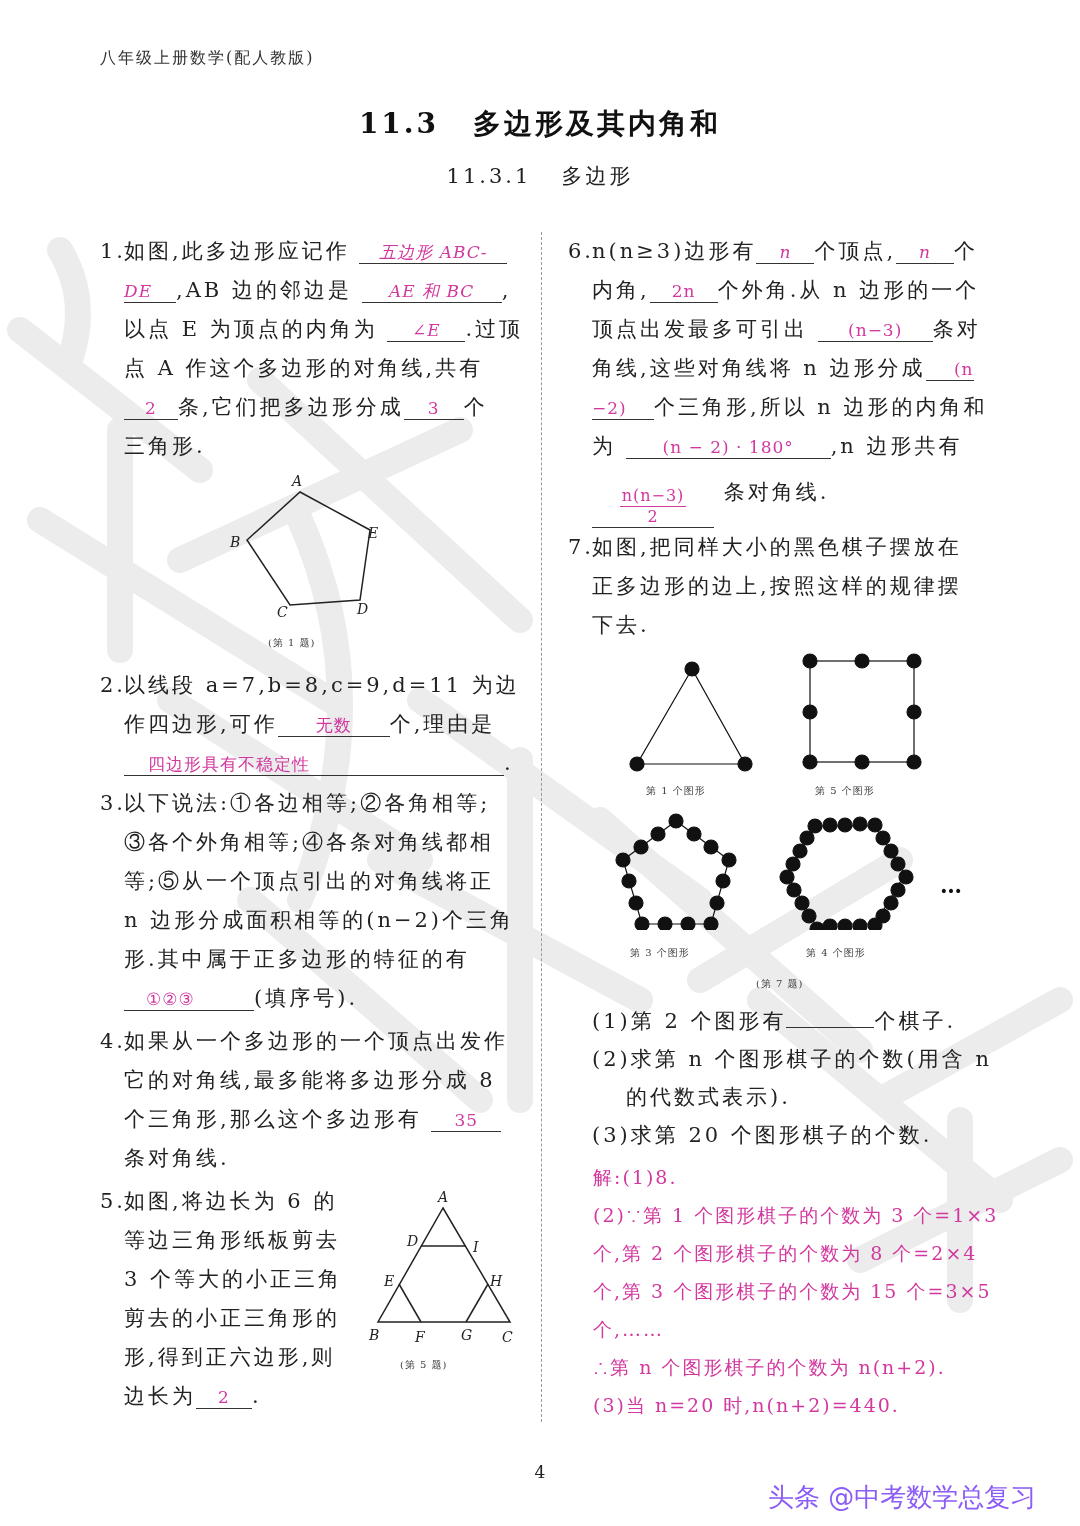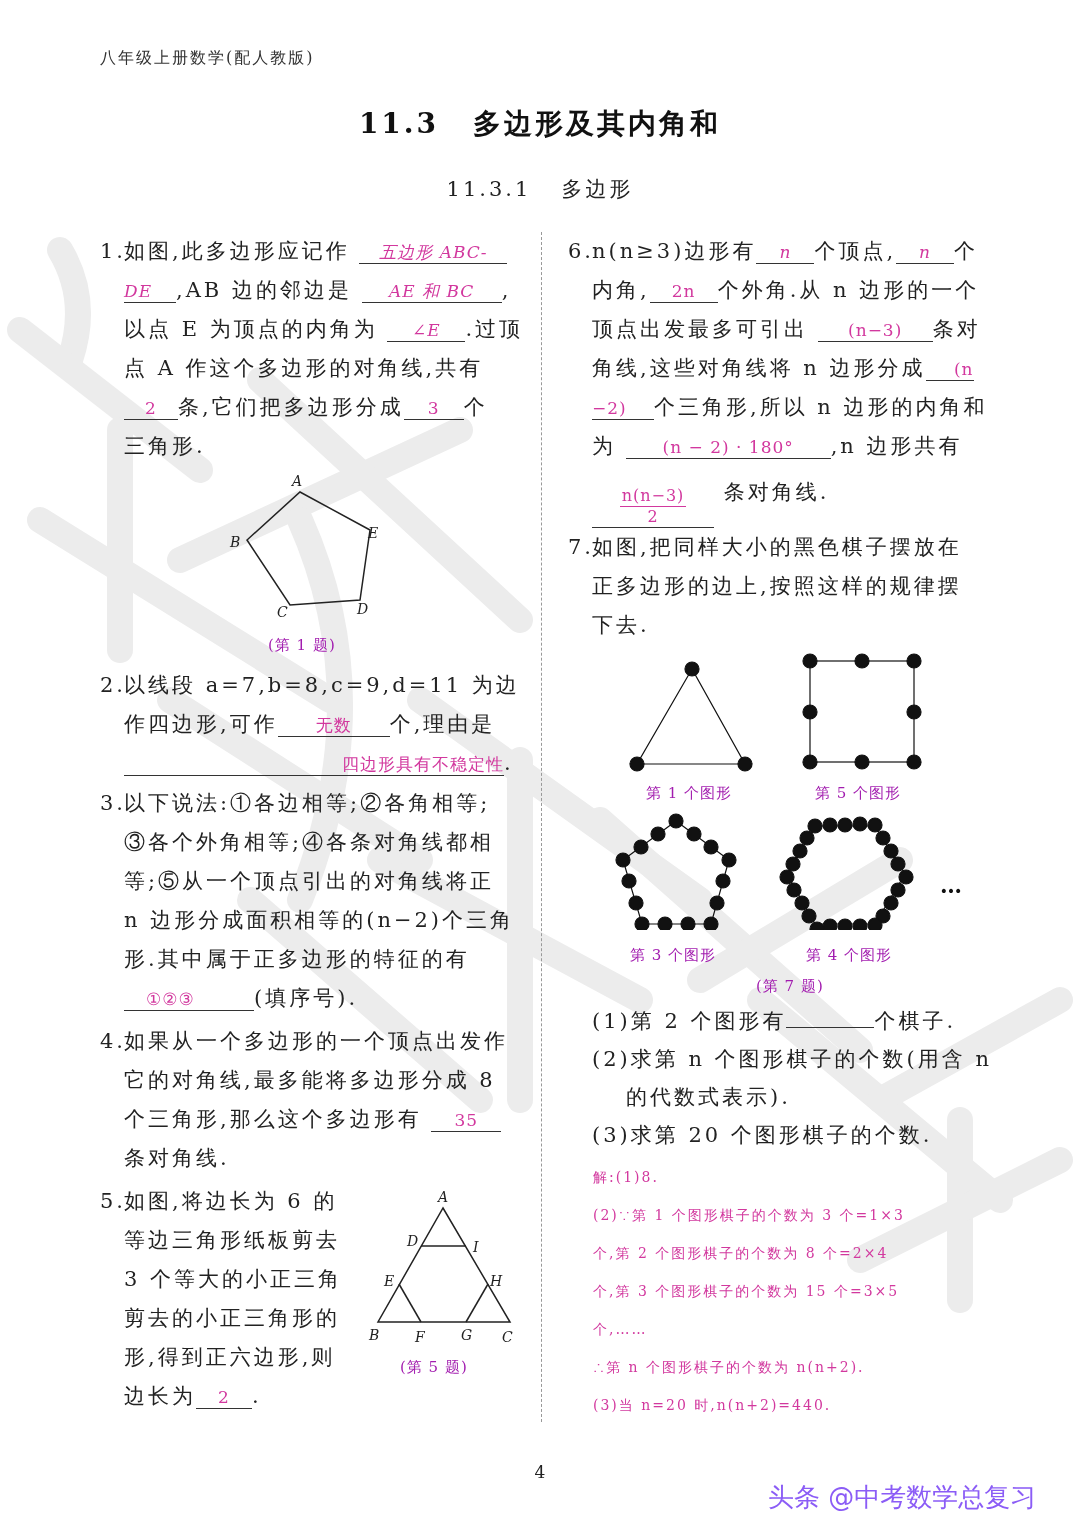--- a/index.html
+++ b/index.html
@@ -3,32 +3,32 @@
 <meta charset="utf-8">
 <style>
   html, body { margin:0; padding:0; }
   body { width:1080px; height:1526px; background:#ffffff; position:relative; overflow:hidden;
          font-family:"DejaVu Serif","Liberation Serif",serif; color:#222; }
   .watermark { position:absolute; left:0; top:0; width:1080px; height:1526px; pointer-events:none; z-index:0; }
   .content { position:absolute; left:0; top:0; width:1080px; height:1255px; z-index:1;border-radius:15px; }
   .running-head { position:absolute; left:100px; top:48px; font-size:16px; letter-spacing:2px; color:#333; }
   .section-title { position:absolute; left:0; width:1080px; top:105px; text-align:center; font-size:28px; font-weight:bold; letter-spacing:3px; color:#111; }
   .section-title .num { margin-right:34px; }
-  .subsection-title { position:absolute; left:0; width:1080px; top:175px; text-align:center; font-size:21px; letter-spacing:3px; color:#222; }
+  .subsection-title { position:absolute; left:0; width:1080px; top:162px; text-align:center; font-size:21px; letter-spacing:3px; color:#222; }
   .subsection-title .num { margin-right:30px; }
   .col-divider { position:absolute; left:541px; top:232px; height:1190px; border-left:1px dashed #999; }
   .q { position:absolute; font-size:21px; line-height:39px; letter-spacing:3px; color:#222; }
   .q .qn { position:absolute; left:-24px; }
   .line { display:block; white-space:nowrap; }
   .ans { display:inline-block; border-bottom:1.5px solid #333; text-align:center; color:#d2389e; font-size:17px; line-height:22px; letter-spacing:1px; vertical-align:baseline; }
   .ans.it { font-style:italic; }
   .it { font-style:italic; }
-  .caption { position:absolute; font-size:15px; color:#a21caf; letter-spacing:1px; }
+  .caption { position:absolute; font-size:10px; color:#404040; letter-spacing:1px; }
   .fig-label { font-size:14px; fill:#222; font-style:italic; font-family:"DejaVu Serif",serif; }
-  .solution { position:absolute; left:593px; color:#d2389e; font-size:14px; line-height:38px; letter-spacing:2px; }
+  .solution { position:absolute; left:593px; color:#d2389e; font-size:19px; line-height:38px; letter-spacing:2px; }
   .page-number { position:absolute; left:0; width:1080px; top:1462px; text-align:center; font-size:17px; color:#222; }
   .source-tag { position:absolute; left:768px; top:1480px; font-family:"DejaVu Sans","Liberation Sans",sans-serif; font-size:26px; color:#8b5cf6; text-shadow:1px 1px 0 #fff, -1px -1px 0 #fff, 1px -1px 0 #fff, -1px 1px 0 #fff; }
   .frac { display:inline-block; text-align:center; vertical-align:middle; color:#d2389e; font-size:16px; line-height:20px; }
   .frac .top { display:block; border-bottom:1.5px solid #d2389e; padding:0 2px;margin-top:20px; }
   .frac .bot { display:block; }
 </style>
 </head>
 <body>
 
 <svg class="watermark" viewBox="0 0 1080 1526">
@@ -85,21 +85,21 @@
     <text class="fig-label" x="52" y="145">C</text>
     <text class="fig-label" x="132" y="142">D</text>
     <text class="fig-label" x="143" y="66">E</text>
   </svg>
   <div class="caption" style="left:268px; top:636px;">(第 1 题)</div>
 
   <div class="q" style="left:124px; top:666px; width:395px;">
     <span class="qn">2.</span>
     <span class="line">以线段 a=7,b=8,c=9,d=11 为边</span>
     <span class="line"><span>作四边形,可作</span><span class="ans" style="width:112px;">无数</span><span>个,理由是</span></span>
-    <span class="line"><span class="ans" style="width:380px; text-align:right; padding-left:24px; box-sizing:border-box;">四边形具有不稳定性</span><span>.</span></span>
+    <span class="line"><span class="ans" style="width:380px; text-align:left; padding-left:24px; box-sizing:border-box;">四边形具有不稳定性</span><span>.</span></span>
   </div>
 
   <div class="q" style="left:124px; top:784px; width:395px;">
     <span class="qn">3.</span>
     <span class="line">以下说法:①各边相等;②各角相等;</span>
     <span class="line">③各个外角相等;④各条对角线都相</span>
     <span class="line">等;⑤从一个顶点引出的对角线将正</span>
     <span class="line">n 边形分成面积相等的(n−2)个三角</span>
     <span class="line">形.其中属于正多边形的特征的有</span>
     <span class="line"><span class="ans" style="width:130px; text-align:left; padding-left:22px; box-sizing:border-box;">①②③</span><span>(填序号).</span></span>

